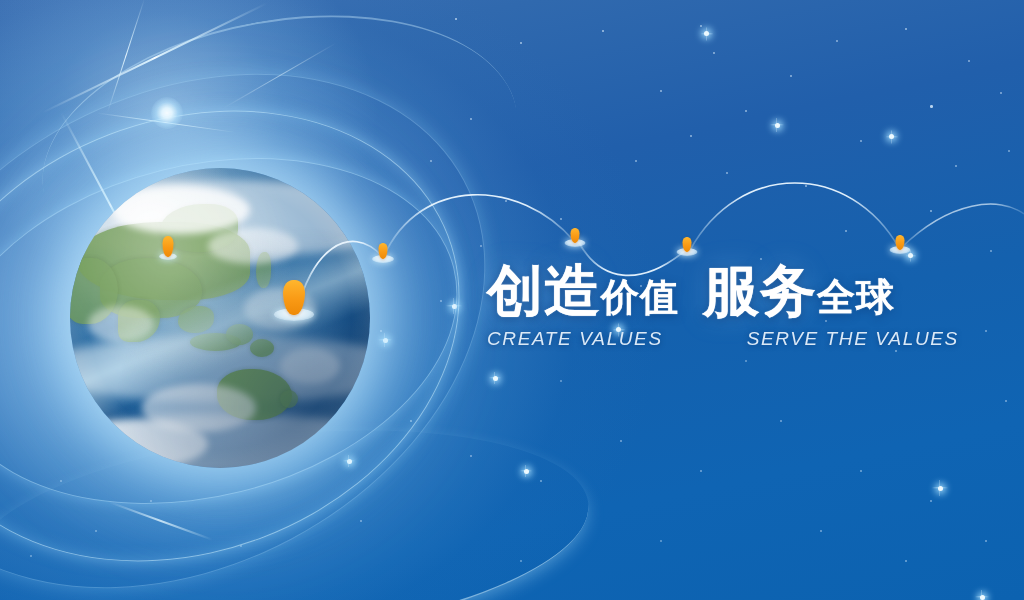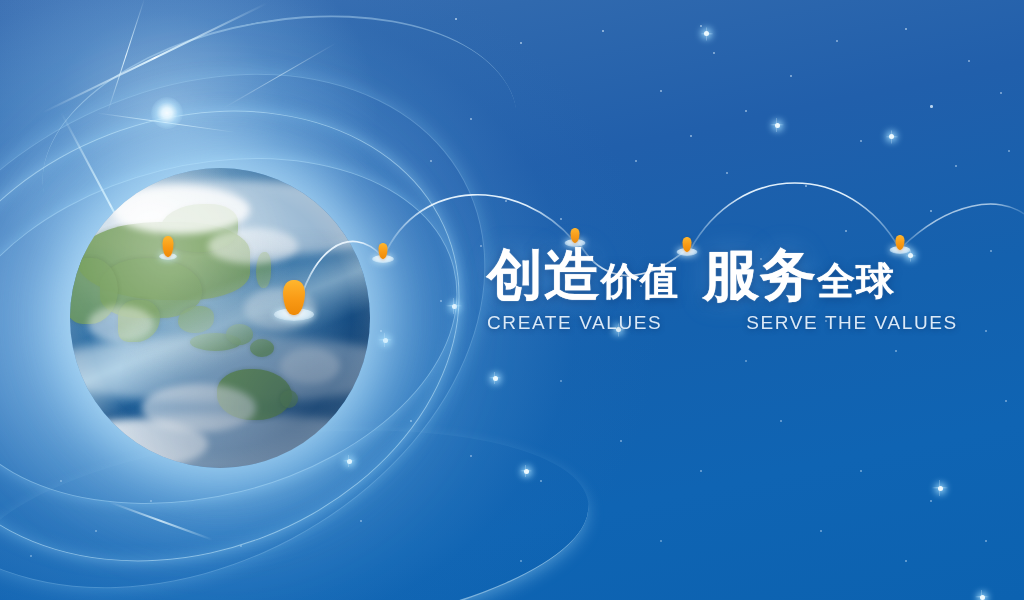--- a/index.html
+++ b/index.html
@@ -91,36 +91,36 @@
     border-radius:50% 50% 50% 50% / 38% 38% 72% 72%;
     box-shadow:0 1px 3px rgba(120,60,0,.30);}
   .pin .drop::after{content:"";position:absolute;left:50%;bottom:-1px;width:0;height:0;
     transform:translateX(-50%);border-left:0;border-right:0;}
 
   
   #routes{position:absolute;left:0;top:0;width:1024px;height:600px;pointer-events:none;}
 
   
   #headline{position:absolute;left:487px;top:247px;width:470px;}
-  .line1{white-space:nowrap;line-height:1;}
+  .line1{white-space:nowrap;line-height:1;margin-top:16px;}
   .cn-big{
     font-family:"DejaVu Sans","Liberation Sans",sans-serif;
     font-weight:bold;font-size:56px;color:#ffffff;letter-spacing:1px;
     text-shadow:0 0 1px rgba(255,255,255,.9), 0 2px 10px rgba(10,50,110,.55), 0 0 26px rgba(150,210,255,.35);
   }
   .cn-small{
     font-family:"DejaVu Sans","Liberation Sans",sans-serif;
     font-weight:bold;font-size:38px;color:#ffffff;letter-spacing:1px;
     text-shadow:0 0 1px rgba(255,255,255,.9), 0 2px 9px rgba(10,50,110,.55);
   }
   .gap{display:inline-block;width:24px;}
   .line2{margin-top:9px;white-space:nowrap;}
   .en{
     font-family:"Liberation Sans",sans-serif;font-size:19px;letter-spacing:1.6px;
-    color:#dbe9f7;text-shadow:0 1px 5px rgba(10,45,100,.55);
+    color:#dbe9f7;text-shadow:0 1px 5px rgba(10,45,100,.55);font-style:italic;
   }
   .en.right{display:inline-block;margin-left:84px;}
 </style>
 </head>
 <body>
 
 <div id="stage">
 
   <div>
     <div class="star" style="left:455px;top:18px;width:2px;height:2px;opacity:.75;"></div>

